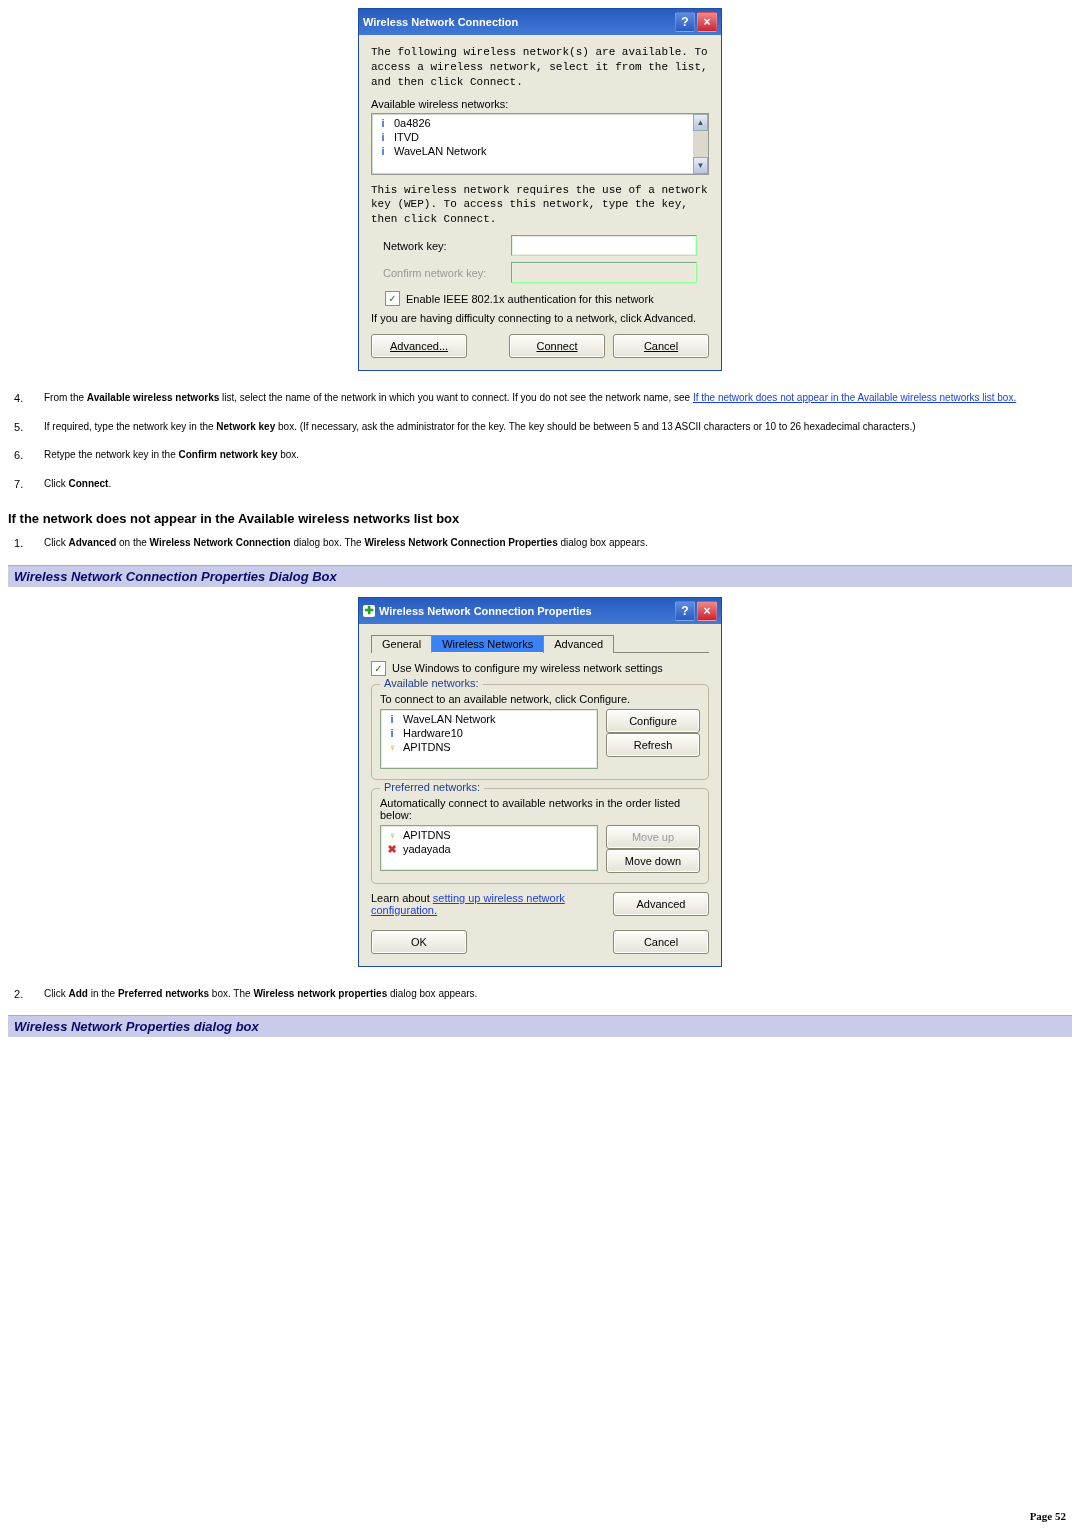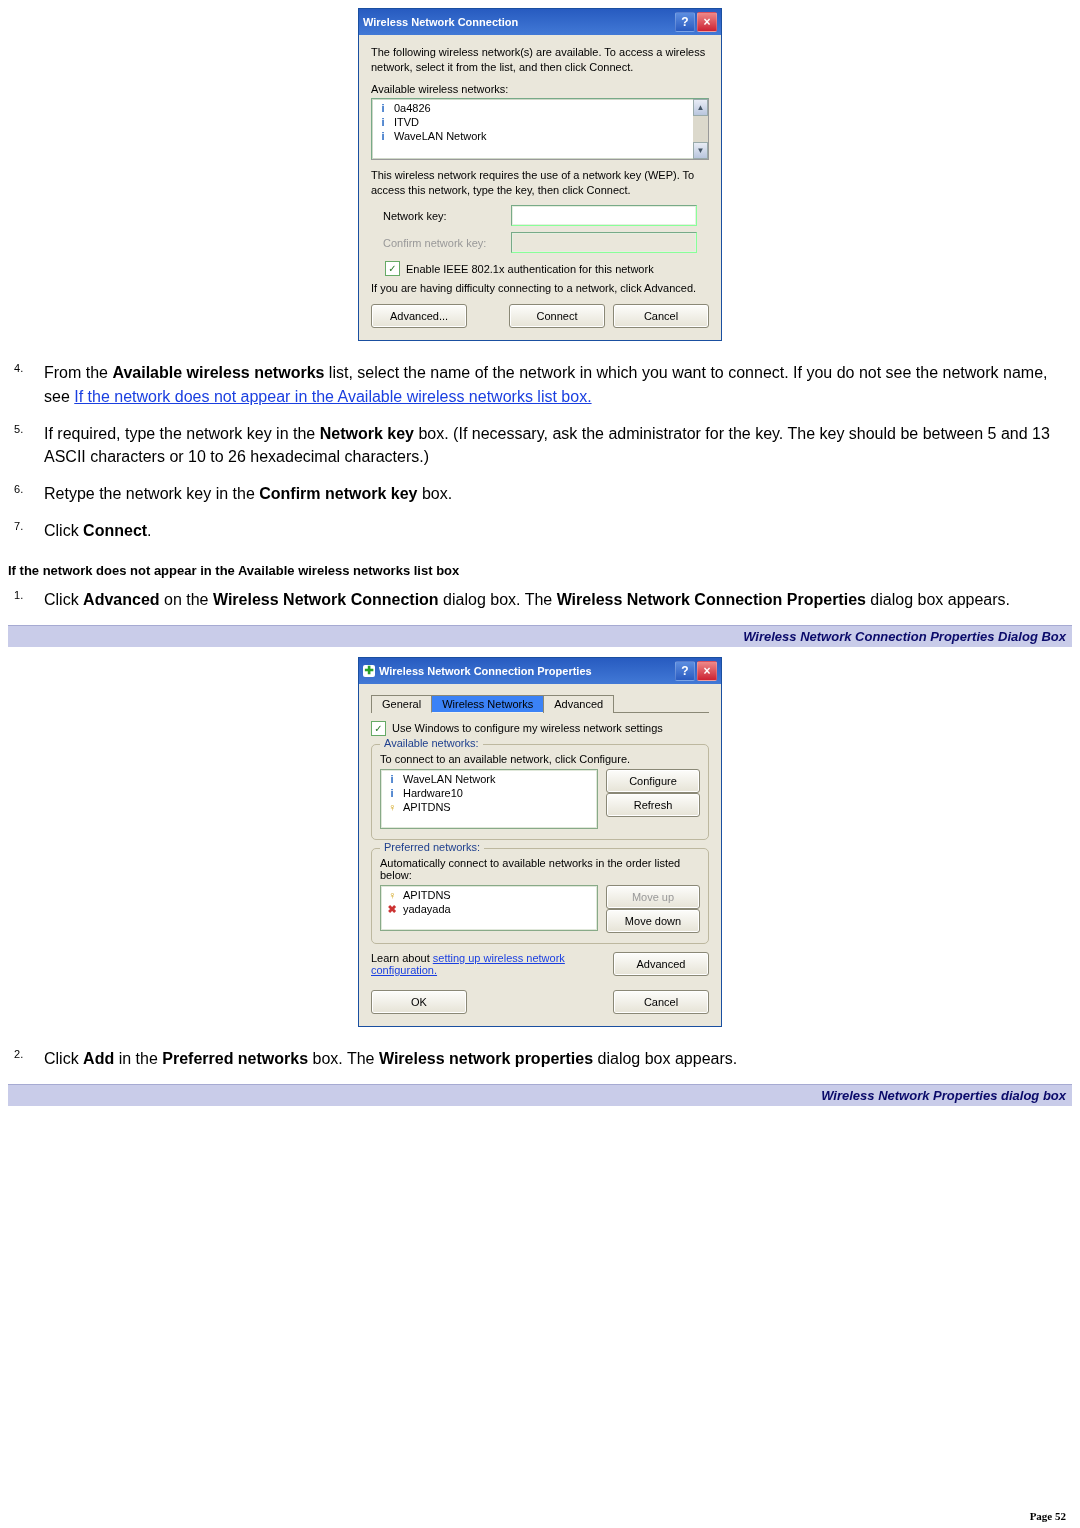--- a/index.html
+++ b/index.html
@@ -5,53 +5,53 @@
   body { font-family: Verdana, Arial, sans-serif; font-size: 12px; color: #000; margin: 0; padding: 8px 8px 40px 8px; background: #fff; }
   .dialog { margin: 0 auto 20px auto; border: 1px solid #1a4fa0; background: #eae7db; font-family: "Tahoma", Verdana, sans-serif; font-size: 11px; color: #000; }
   .dialog1 { width: 362px; }
   .dialog2 { width: 362px; }
   .titlebar { background: linear-gradient(#275bc0, #4279d6); color: #fff; display: flex; align-items: center; padding: 3px 4px; font-weight: bold; }
   .titlebar .title-text { flex: 1; }
   .tb-btn { width: 18px; height: 18px; margin-left: 2px; border: 1px solid #fff3; border-radius: 2px; display: inline-flex; align-items: center; justify-content: center; font-weight: bold; font-size: 12px; }
   .tb-help { background: linear-gradient(#5d8ee0,#2a5bc0); color:#fff; }
   .tb-close { background: linear-gradient(#e88,#c23); color:#fff; }
   .dlg-body { padding: 10px 12px 12px 12px; }
-  .descr { margin-bottom: 8px; line-height: 1.35; }
+  .descr { margin-bottom: 8px; line-height: 1.35; font-family: Liberation Mono, monospace; }
   .label { margin-bottom: 3px; }
   .listbox { background: #fff; border: 1px solid #7a8; border-top-color:#7a8; border-left-color:#7a8; border-right-color:#999; border-bottom-color:#999; padding: 2px 0; height: 56px; position: relative; box-shadow: inset 0 0 0 1px #cfd8c8; }
   .net-item { display:flex; align-items:center; gap:6px; padding: 1px 6px; }
   .net-icon { width: 10px; height: 12px; color:#2b6cc5; font-weight:bold; text-align:center; }
   .list-scroll { position:absolute; right:0; top:0; bottom:0; width:15px; background:#e5e2d6; display:flex; flex-direction:column; }
   .sb-btn { height:15px; background: linear-gradient(#e8ecf5,#b9c6de); border:1px solid #9aa; display:flex; align-items:center; justify-content:center; font-size:8px; color:#456; }
   .sb-track { flex:1; background:#dcd9cc; }
   .field-row { display:flex; align-items:center; margin: 6px 12px; gap: 10px; }
   .field-row label { width: 118px; }
   .txt { flex:1; height:19px; border:1px solid #8f9; border-top-color:#7a8; border-left-color:#7a8; background:#fff; box-shadow: inset 0 0 0 1px #e6efe0; }
   .disabled-label { color:#999; }
   .chk-row { display:flex; align-items:center; gap:6px; margin: 8px 0 6px 14px; }
   .chk { width:13px; height:13px; border:1px solid #6a6; background:#fff; display:inline-flex; align-items:center; justify-content:center; font-size:10px; color:#2a7a2a; }
   .note { margin: 6px 0 10px 0; }
   .btn-row { display:flex; gap:8px; justify-content:flex-start; }
   .btn { min-width:74px; height:22px; padding:0 10px; background: linear-gradient(#fdfdfb,#e6e3d6); border:1px solid #8a8876; border-radius:3px; font: 11px Tahoma, sans-serif; display:inline-flex; align-items:center; justify-content:center; box-shadow: inset 0 0 0 1px #fff; }
   .btn.disabled { color:#999; }
   .btn-row.right { justify-content:flex-end; }
   ol { margin: 10px 0 10px 30px; padding: 0; }
-  ol > li { margin-bottom: 14px; line-height: 1.45; font-size: 16px; font-family: Verdana, sans-serif; }
+  ol > li { margin-bottom: 14px; line-height: 1.45; font-size: 10px; font-family: Verdana, sans-serif; }
   ol.list4 { counter-reset: item 3; list-style: none; }
   ol.list4 > li { counter-increment: item; position:relative; padding-left:6px; }
   ol.list4 > li::before { content: counter(item) "."; position:absolute; left:-24px; font-size:11px; }
   ol.list1a { counter-reset: item 0; list-style:none; }
   ol.list1a > li { counter-increment:item; position:relative; padding-left:6px; }
   ol.list1a > li::before { content: counter(item) "."; position:absolute; left:-24px; font-size:11px; }
   ol.list2a { counter-reset: item 1; list-style:none; }
   ol.list2a > li { counter-increment:item; position:relative; padding-left:6px; }
   ol.list2a > li::before { content: counter(item) "."; position:absolute; left:-24px; font-size:11px; }
   .link { color:#1a3fe0; text-decoration: underline; }
   .section-head { font-weight: bold; font-size: 13px; margin: 20px 0 8px 0; }
-  .figure-title { background: #c9cce9; border-top:1px solid #a6aad2; color:#0a0a6a; font-style: italic; font-weight: bold; padding: 3px 6px; font-size: 13px; margin: 6px 0 10px 0; font-family: Verdana, sans-serif; text-align: right; }
+  .figure-title { background: #c9cce9; border-top:1px solid #a6aad2; color:#0a0a6a; font-style: italic; font-weight: bold; padding: 3px 6px; font-size: 13px; margin: 6px 0 10px 0; font-family: Verdana, sans-serif; }
   .tabstrip { display:flex; border-bottom:1px solid #8a8876; margin-bottom:8px; }
   .tab { padding: 2px 10px; border:1px solid #8a8876; border-bottom:none; background:#eae7db; margin-right:-1px; font-size:11px; position:relative; top:1px; }
   .tab.active { background:#3b82f6; border-bottom:1px solid #f3f1e8; }
   .groupbox { border:1px solid #bdb89f; border-radius:5px; padding: 8px 8px 10px 8px; margin: 8px 0; position:relative; }
   .groupbox .legend { position:absolute; top:-8px; left:8px; background:#eae7db; padding:0 4px; color:#20418f; font-size:11px; }
   .avail-row { display:flex; gap:8px; }
   .avail-list { flex:1; background:#fff; border:1px solid #8a8; height:54px; padding:2px 0; box-shadow: inset 0 0 0 1px #e0e8da; }
   .btn-col { display:flex; flex-direction:column; gap:0; }
   .btn-col .btn { min-width:72px; }
   .pref-row { display:flex; gap:8px; }
@@ -100,21 +100,21 @@
     </div>
     <div class="field-row">
       <label class="disabled-label">Confirm network key:</label>
       <div class="txt" style="background:#eae7db;"></div>
     </div>
     <div class="chk-row">
       <span class="chk">✓</span>
       <span>Enable IEEE 802.1x authentication for this network</span>
     </div>
     <div class="note">If you are having difficulty connecting to a network, click Advanced.</div>
-    <div class="btn-row" style="justify-content:space-between;">
+    <div class="btn-row" style="justify-content:space-between;text-decoration:underline;">
       <span class="btn">Advanced...</span>
       <span style="display:flex; gap:8px;">
         <span class="btn">Connect</span>
         <span class="btn">Cancel</span>
       </span>
     </div>
   </div>
 </div>
 
 <ol class="list4">

